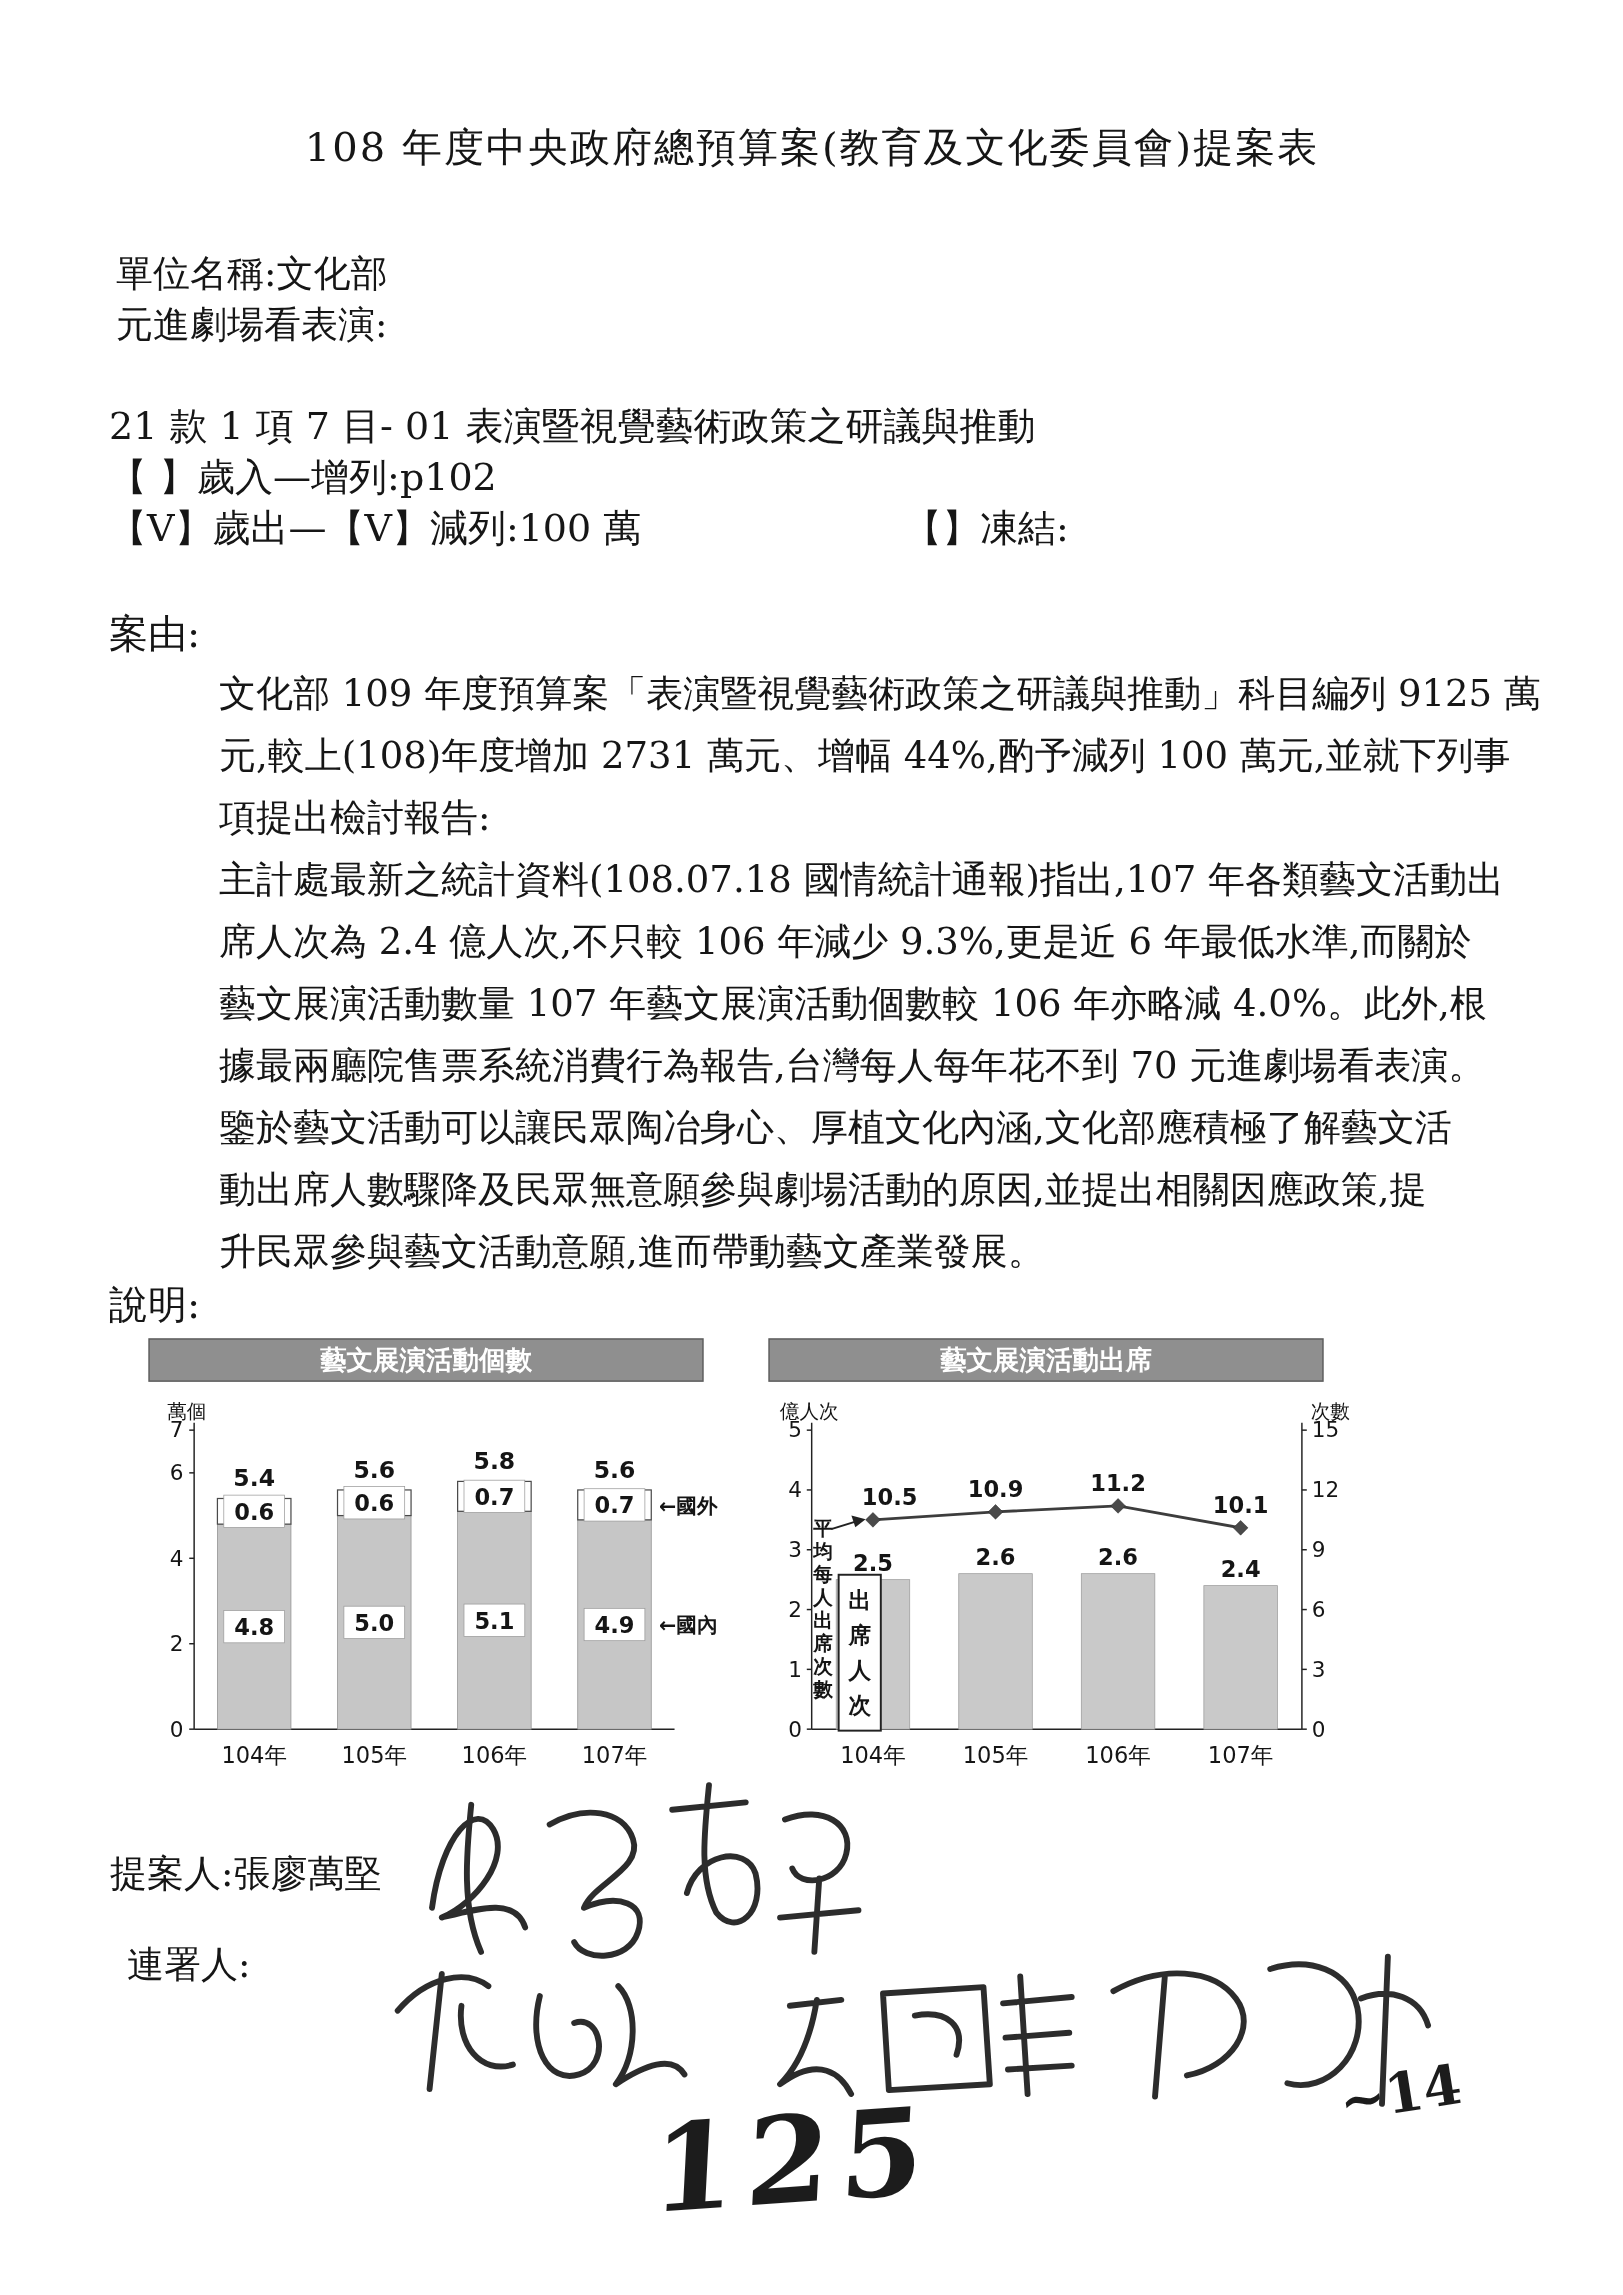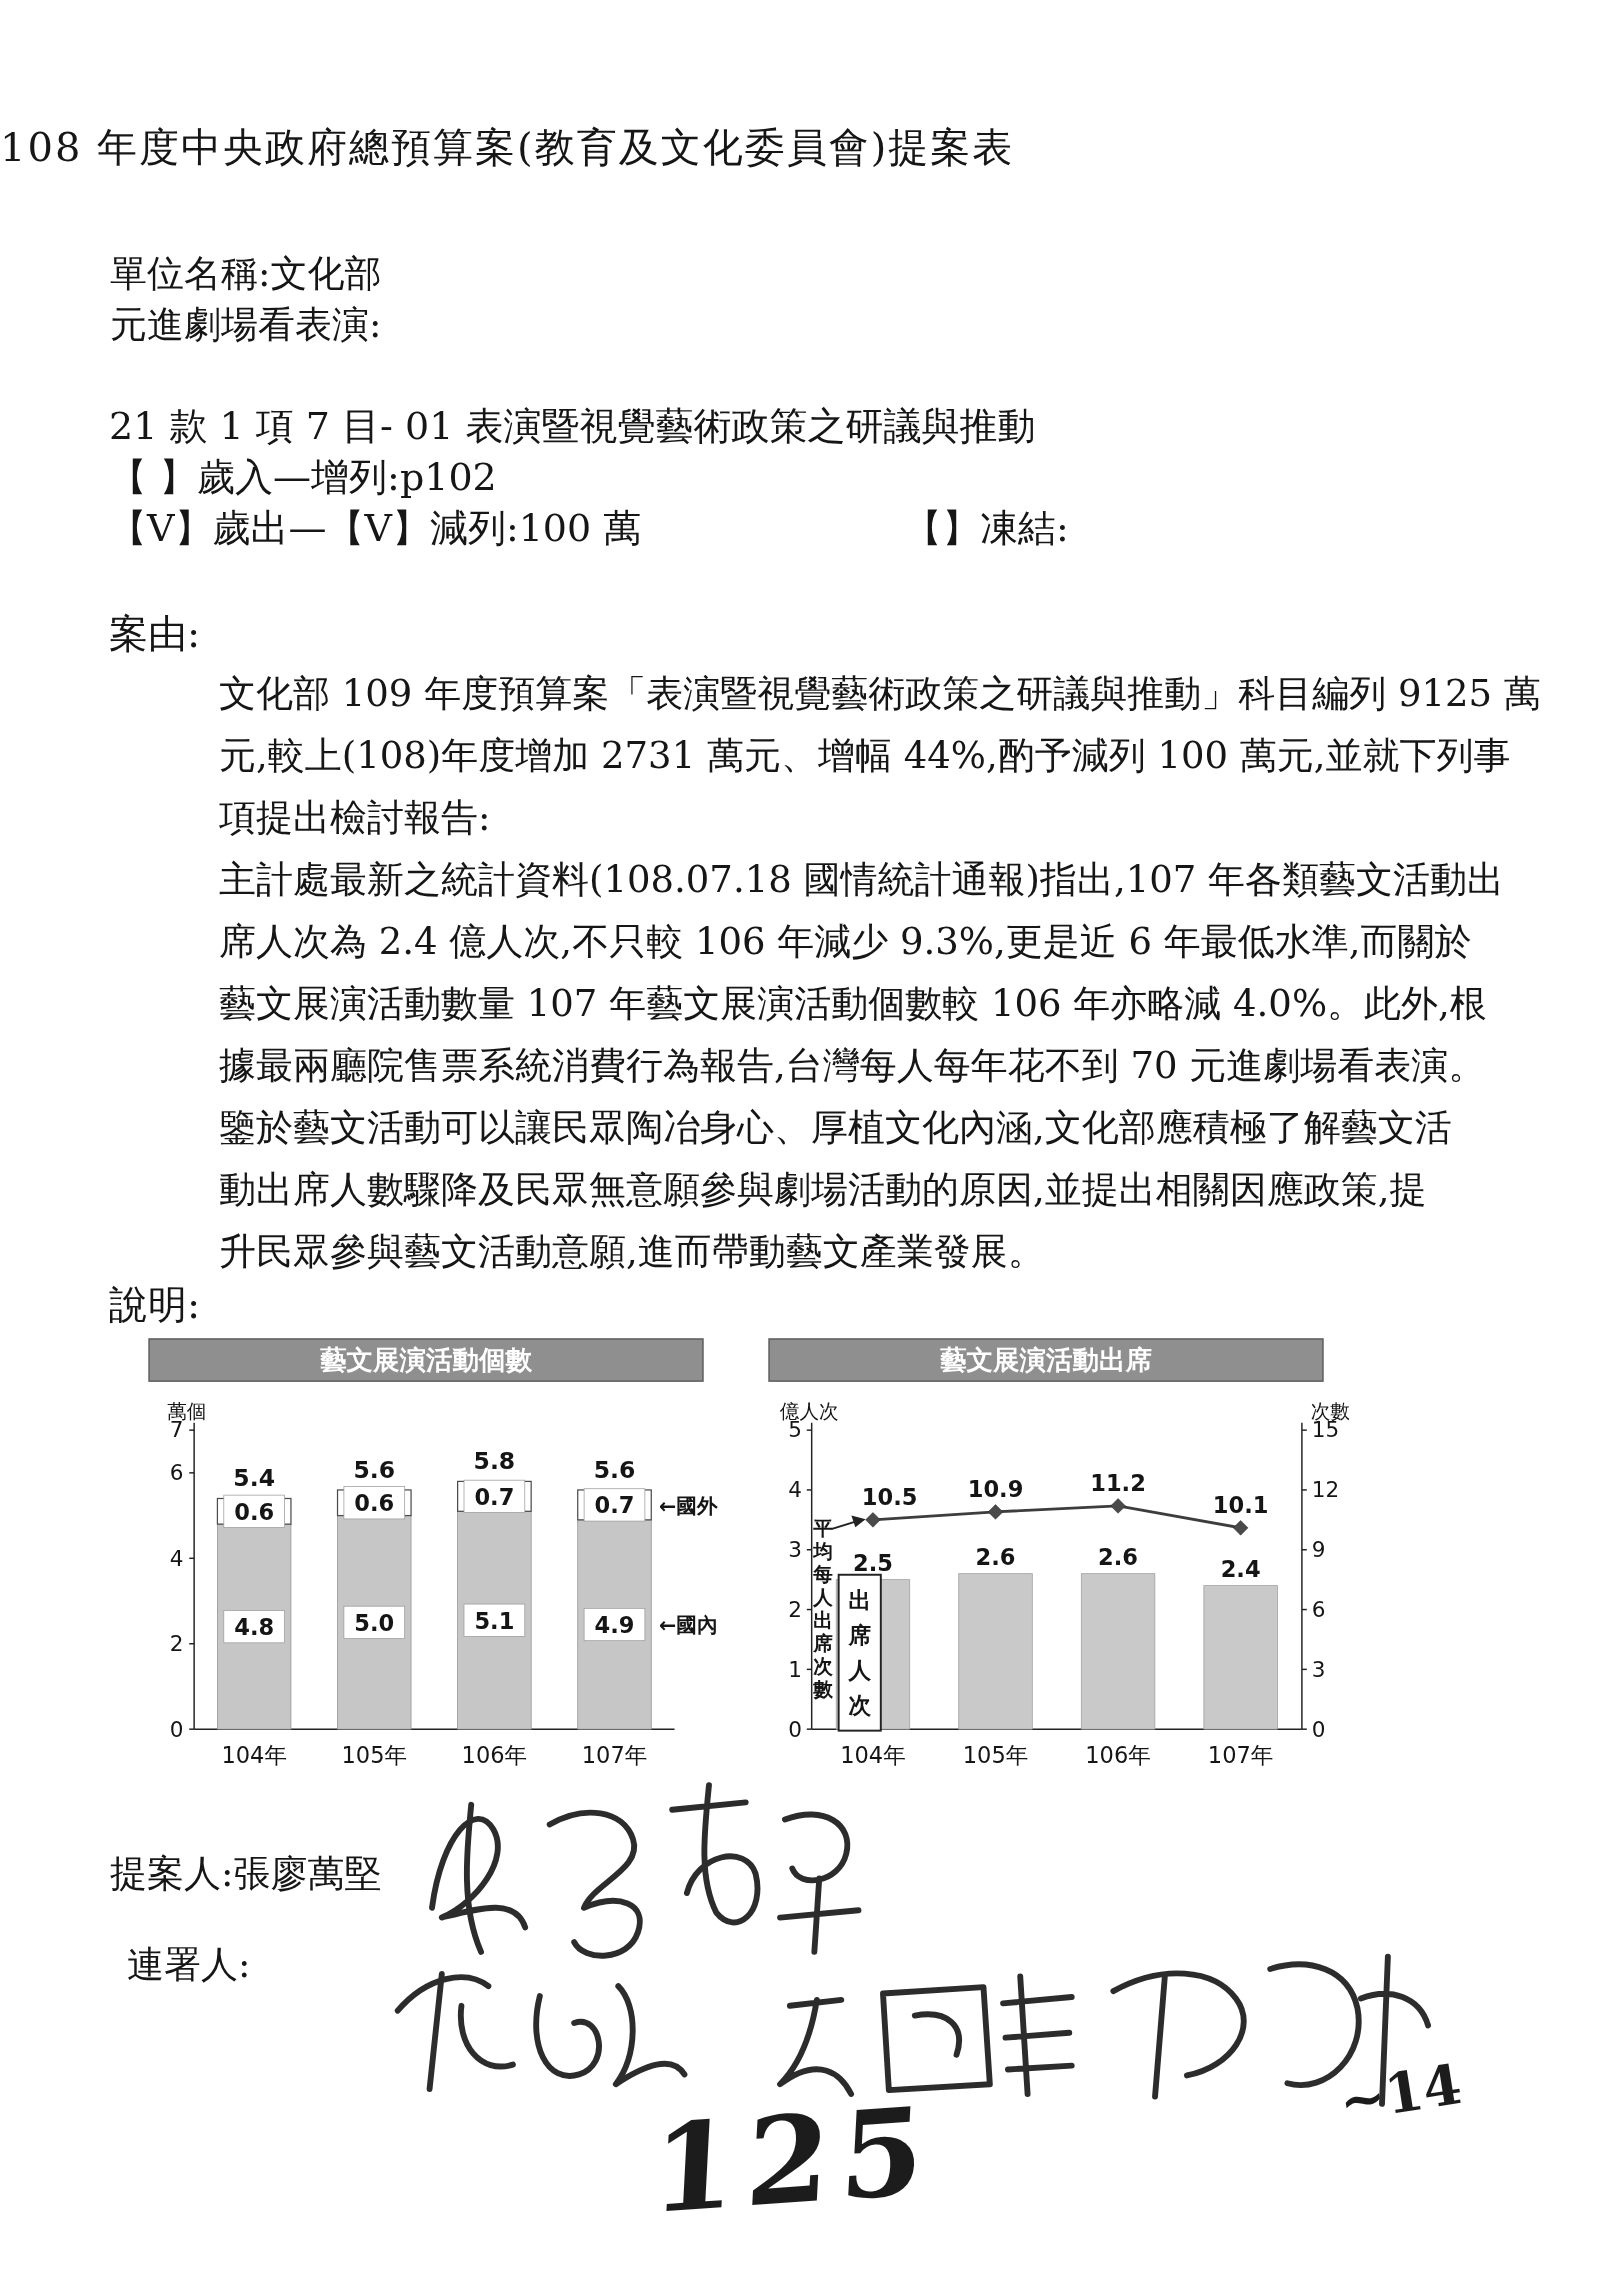--- a/index.html
+++ b/index.html
@@ -7,24 +7,24 @@
     position:relative;
     width:1624px;
     height:2295px;
     background:#ffffff;
     font-family:"DejaVu Serif","Liberation Serif",serif;
     color:#161616;
     overflow:hidden;
   }
   .doc-title{
     position:absolute; top:120px; left:0; width:100%;
-    text-align:left; font-size:40px; letter-spacing:2px;
+    text-align:center; font-size:40px; letter-spacing:2px;
   }
   .unit-block{
-    position:absolute; top:248px; left:110px;
+    position:absolute; top:248px; left:116px;
     font-size:37px; line-height:51px;
   }
   .proposal-block{
     position:absolute; top:401px; left:109px;
     font-size:38px; line-height:51px; font-weight:normal;
   }
   .expenditure-row{position:relative; width:1422px;}
   .freeze{position:absolute; left:795px; top:0;}
   .case-heading{
     position:absolute; top:607px; left:109px;

